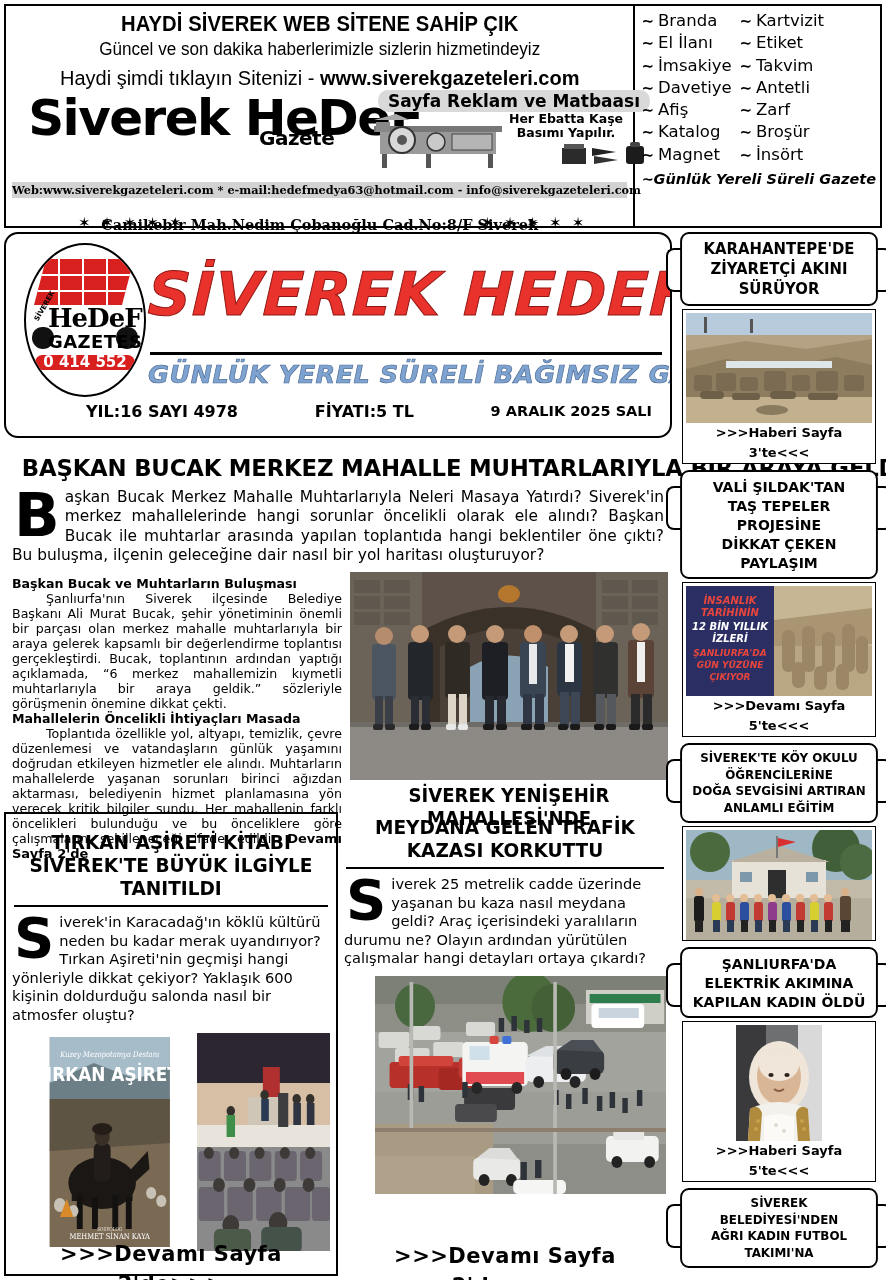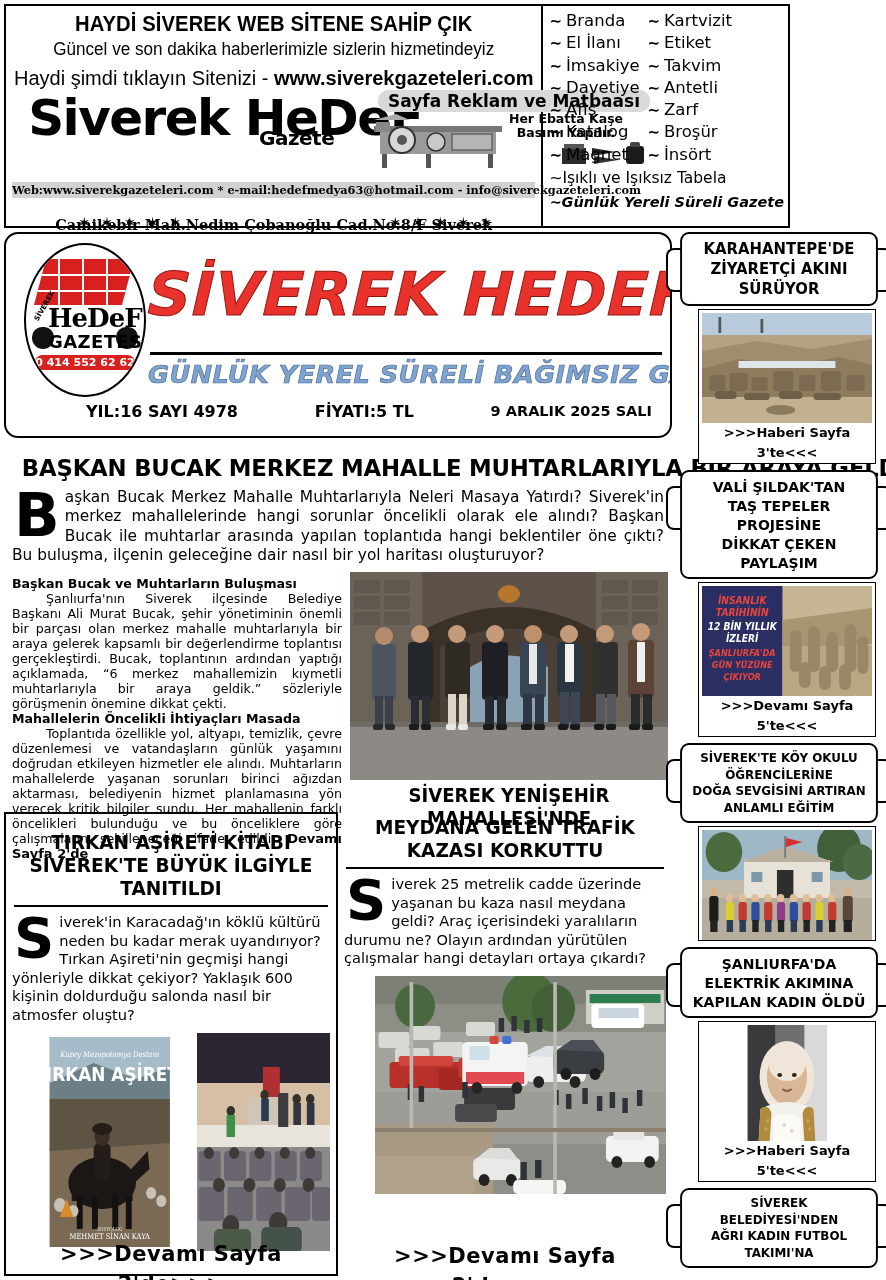--- a/index.html
+++ b/index.html
@@ -6,21 +6,21 @@
   html,body{margin:0;padding:0;background:#ffffff;}
   body{
     width:886px;height:1280px;overflow:hidden;
     font-family:"Liberation Sans", sans-serif;
     color:#000;
   }
   .page{position:relative;width:886px;height:1280px;box-sizing:border-box;}
 
   
   .topad{
-    position:absolute;left:4px;top:4px;width:786px;height:224px;
+    position:absolute;left:4px;top:4px;width:878px;height:224px;
     border:2px solid #000;box-sizing:border-box;display:flex;
   }
   .topad-left{
     width:668px;position:relative;box-sizing:border-box;
     border-right:2px solid #000;padding:0;
   }
   .topad-right{
     flex:1;position:relative;box-sizing:border-box;padding:4px 4px 2px 6px;
   }
   .ad-l1{
@@ -137,21 +137,21 @@
     position:absolute;left:2px;top:57px;font-size:7px;font-weight:bold;
     transform:rotate(-60deg);font-family:"DejaVu Sans", sans-serif;
   }
   .lg-blob-l,.lg-blob-r{
     position:absolute;top:82px;width:22px;height:22px;background:#111;
     border-radius:45% 45% 50% 50%;
   }
   .lg-blob-l{left:6px;} .lg-blob-r{right:6px;}
   .lg-phone{
     position:absolute;left:9px;top:110px;width:100px;height:15px;
-    background:#d8201f;border-radius:8px;color:#fff;font-size:11px;
+    background:#d8201f;border-radius:8px;color:#fff;font-size:15px;
     font-weight:bold;text-align:center;line-height:15px;
     font-family:"DejaVu Sans", sans-serif;
   }
   .mast-title{
     position:absolute;left:142px;top:6px;width:518px;height:108px;
     color:#e8322b;font-weight:bold;font-size:60px;line-height:108px;
     font-style:italic;letter-spacing:1px;white-space:nowrap;
     font-family:"DejaVu Sans", sans-serif;
     transform:scaleX(1.0) skewX(-2deg);
     -webkit-text-stroke:1px #8e1410;
@@ -253,21 +253,21 @@
     position:absolute;right:-10px;top:16px;width:18px;height:40px;
     border:2.5px solid #000;border-left:none;border-radius:0 8px 8px 0;
     background:#fff;z-index:1;
   }
   .tab-l{
     position:absolute;left:-10px;top:16px;width:18px;height:40px;
     border:2.5px solid #000;border-right:none;border-radius:8px 0 0 8px;
     background:#fff;z-index:1;
   }
   .sbox-body{
-    margin:3px 6px 0 22px;border:1px solid #000;padding:3px 3px 0 3px;background:#fff;
+    margin:3px 6px 0 6px;border:1px solid #000;padding:3px 3px 0 3px;background:#fff;
   }
   .sbox-img{width:100%;height:110px;overflow:hidden;display:block;}
   .sbox-ref{
     text-align:center;font-weight:bold;font-size:13px;line-height:20px;
     font-family:"DejaVu Sans", sans-serif;
   }
 
   
   .ph{position:relative;width:100%;height:100%;overflow:hidden;}
   .ph>*{position:absolute;}
@@ -341,21 +341,20 @@
         <div class="svc-col">
           <div class="svc-item"><span class="tilde">∼</span><span>Kartvizit</span></div>
           <div class="svc-item"><span class="tilde">∼</span><span>Etiket</span></div>
           <div class="svc-item"><span class="tilde">∼</span><span>Takvim</span></div>
           <div class="svc-item"><span class="tilde">∼</span><span>Antetli</span></div>
           <div class="svc-item"><span class="tilde">∼</span><span>Zarf</span></div>
           <div class="svc-item"><span class="tilde">∼</span><span>Broşür</span></div>
           <div class="svc-item"><span class="tilde">∼</span><span>İnsört</span></div>
         </div>
       </div>
-      <div class="svc-wide"><span class="tilde">∼</span><span>Işıklı ve Işıksız Tabela</span></div>
       <div class="svc-ital"><span class="tilde">∼</span><span>Günlük Yereli Süreli Gazete</span></div>
     </div>
   </div>
 
   <div class="mast">
     <div class="logo-oval">
       <div class="roof">
         <div class="roof-v1"></div>
           <div class="roof-v2"></div>
           <div class="roof-v3"></div>

